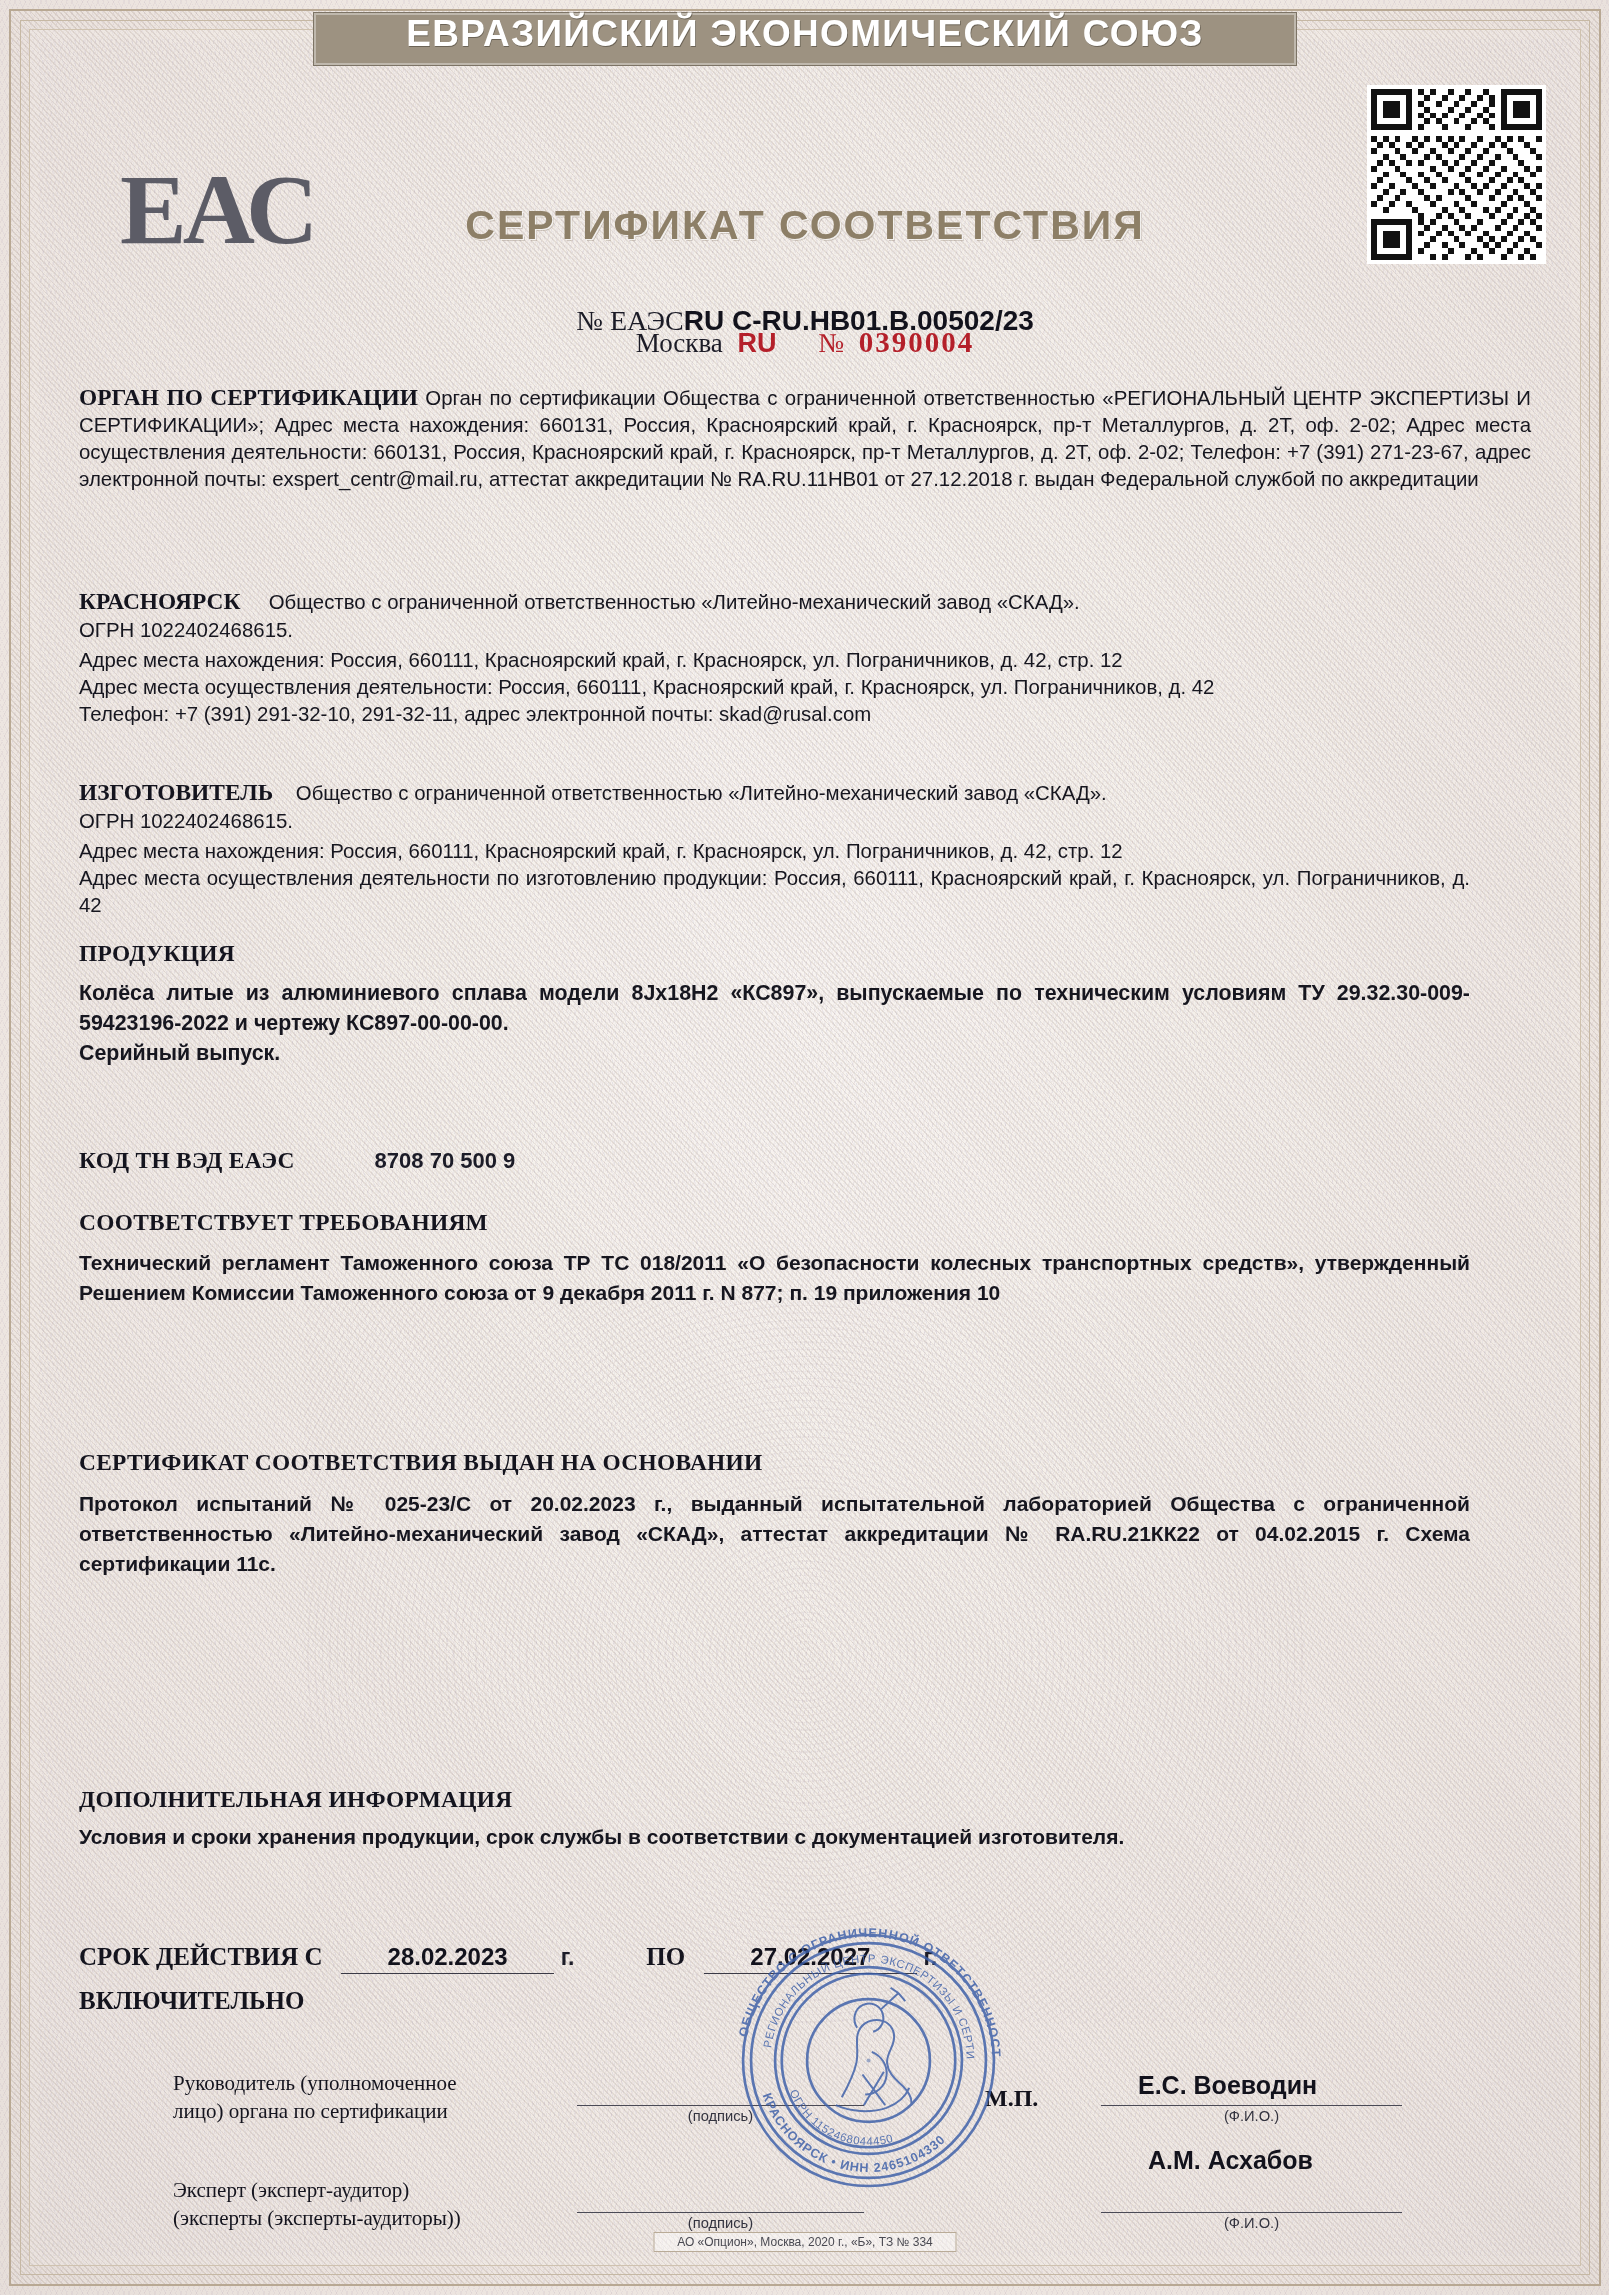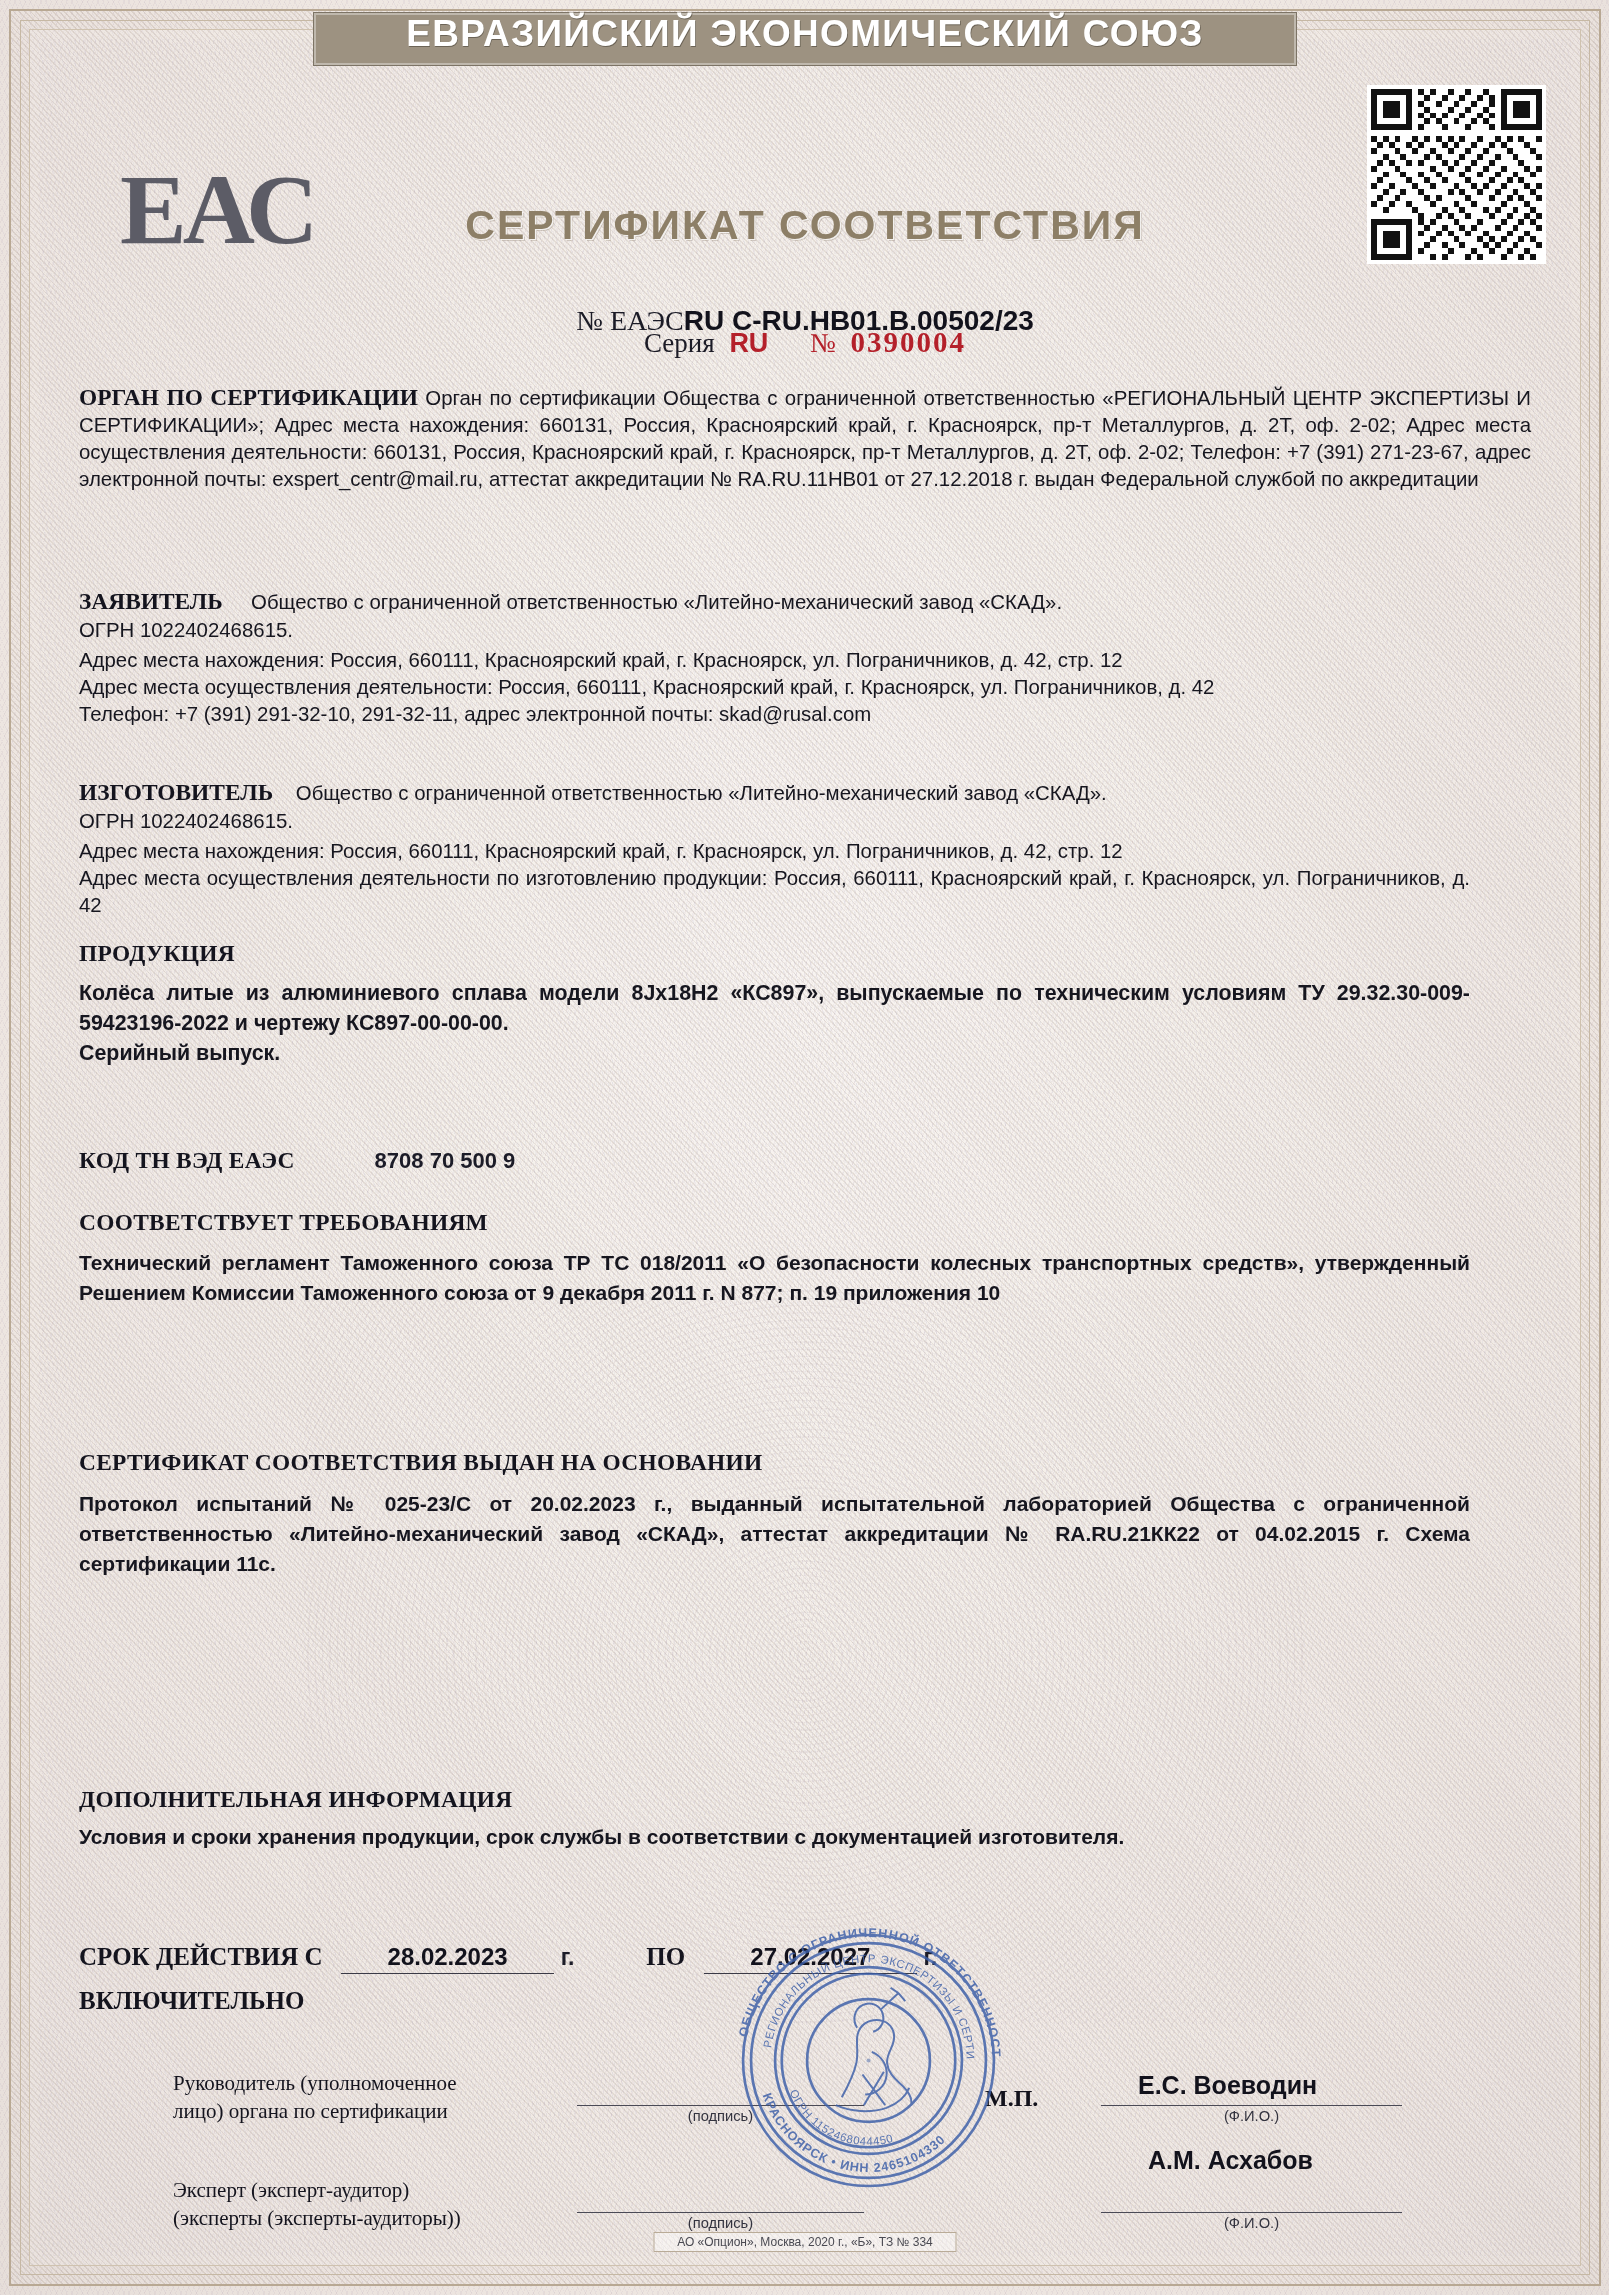--- a/index.html
+++ b/index.html
@@ -458,32 +458,32 @@
   <div class="content">
 
     <div class="title">СЕРТИФИКАТ СООТВЕТСТВИЯ</div>
 
     <div class="num-line">
       <span class="lbl">№ ЕАЭС</span>
       <span class="val">RU C-RU.НВ01.В.00502/23</span>
     </div>
 
     <div class="series-line">
-      <span class="lbl">Серия</span>
+      <span class="lbl">Москва</span>
       <span class="ru">RU</span>
       <span class="nosym">№</span>
       <span class="snum">0390004</span>
     </div>
 
     <div class="block" style="top:304px;">
       <p class="just"><span class="inline-head">ОРГАН ПО СЕРТИФИКАЦИИ</span> <span>Орган по сертификации Общества с ограниченной ответственностью «РЕГИОНАЛЬНЫЙ ЦЕНТР ЭКСПЕРТИЗЫ И СЕРТИФИКАЦИИ»; Адрес места нахождения: 660131, Россия, Красноярский край, г. Красноярск, пр-т Металлургов, д. 2Т, оф. 2-02; Адрес места осуществления деятельности: 660131, Россия, Красноярский край, г. Красноярск, пр-т Металлургов, д. 2Т, оф. 2-02; Телефон: +7 (391) 271-23-67, адрес электронной почты: exspert_centr@mail.ru, аттестат аккредитации № RA.RU.11НВ01 от 27.12.2018 г. выдан Федеральной службой по аккредитации</span></p>
     </div>
 
     <div class="block" style="top:508px;">
-      <p class="just"><span class="inline-head">ЗАЯВИТЕЛЬ</span>&nbsp;&nbsp;&nbsp;&nbsp;&nbsp;<span>Общество с ограниченной ответственностью «Литейно-механический завод «СКАД».</span></p>
+      <p class="just"><span class="inline-head">КРАСНОЯРСК</span>&nbsp;&nbsp;&nbsp;&nbsp;&nbsp;<span>Общество с ограниченной ответственностью «Литейно-механический завод «СКАД».</span></p>
       <p class="just indent w-indent" style="margin-top:1.3px;">ОГРН 1022402468615.</p>
       <p class="just indent w-indent" style="margin-top:2.7px;">Адрес места нахождения: Россия, 660111, Красноярский край, г. Красноярск, ул. Пограничников, д. 42, стр. 12</p>
       <p class="just indent w-indent">Адрес места осуществления деятельности: Россия, 660111, Красноярский край, г. Красноярск, ул. Пограничников, д. 42</p>
       <p class="just indent w-indent">Телефон: +7 (391) 291-32-10, 291-32-11, адрес электронной почты: skad@rusal.com</p>
     </div>
 
     <div class="block" style="top:699px;">
       <p class="just"><span class="inline-head">ИЗГОТОВИТЕЛЬ</span>&nbsp;&nbsp;&nbsp;&nbsp;<span>Общество с ограниченной ответственностью «Литейно-механический завод «СКАД».</span></p>
       <p class="just indent w-indent" style="margin-top:1.3px;">ОГРН 1022402468615.</p>
       <p class="just indent w-indent" style="margin-top:2.7px;">Адрес места нахождения: Россия, 660111, Красноярский край, г. Красноярск, ул. Пограничников, д. 42, стр. 12</p>

